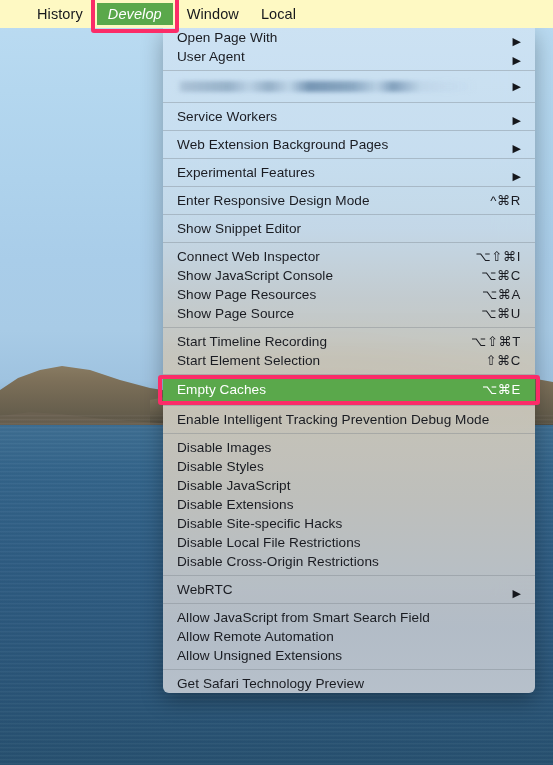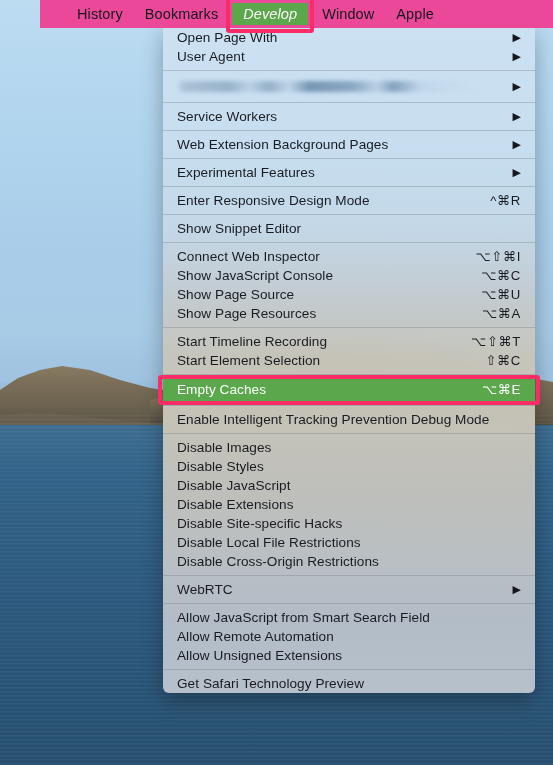--- a/index.html
+++ b/index.html
@@ -34,25 +34,24 @@
     position:absolute; left:0; right:0; top:415px; bottom:0;
     background:repeating-linear-gradient(to bottom,
       rgba(255,255,255,0.045) 0px, rgba(255,255,255,0.045) 1px,
       rgba(0,0,0,0.03) 2px, rgba(0,0,0,0.00) 4px);
     opacity:.9;
   }
 
   
   #menubar{
     position:absolute; top:0; left:0; right:0; height:28px;
-    background:#ec4899;
+    background:#fef9c3;
     display:flex; align-items:center;
     padding-left:26px;
     z-index:30;
-    margin-left:40px;
   }
   .menubar-item{
     font-size:14.5px; color:#16181d; padding:3px 11px;
     line-height:16px; white-space:nowrap;
     letter-spacing:.1px;
   }
   .menubar-item.highlight{
     position:relative; color:#ffffff;
     background:#5aa84b;
     margin:0 3px;
@@ -82,21 +81,21 @@
         rgba(192,196,199,.95) 540px,
         rgba(186,194,203,.95) 600px,
         rgba(190,198,207,.95) 660px,
         rgba(196,203,211,.95) 737px);
     backdrop-filter:blur(18px);
     -webkit-backdrop-filter:blur(18px);
   }
 
   .menu-row{
     position:relative;
-    display:flex; align-items:center;
+    display:flex; align-items:flex-end;
     height:19px;
     padding:0 14px 0 14px;
     font-size:13.6px;
     color:#1a1c22;
     white-space:nowrap;
     line-height:19px;
   }
   .menu-row .label{ flex:0 0 auto; letter-spacing:.05px; }
   .menu-row .spacer{ flex:1 1 auto; }
   .menu-row .shortcut{
@@ -165,24 +164,23 @@
       <path d="M150,70 L180,64 L205,66 L230,74 L258,80 L290,84 L320,86 L360,88 L400,90
                L450,92 L500,93 L553,94 L553,95 L150,95 Z" fill="url(#hg2)" opacity=".85"></path>
       <path d="M0,86 L30,82 L60,84 L95,88 L130,91 L160,93 L200,94 L240,95 L0,95 Z" fill="#6c6353" opacity=".7"></path>
     </svg>
   </div>
   <div id="water-texture"></div>
 </div>
 
 <div id="menubar">
     <div class="menubar-item">History</div>
-    <div class="menubar-item">Bookmarks</div>
     <div class="menubar-item highlight">Develop</div>
     <div class="menubar-item">Window</div>
-    <div class="menubar-item">Apple</div>
+    <div class="menubar-item">Local</div>
   </div>
 
 <div id="menu-panel">
     <div class="menu-row">
       <span class="label">Open Page With</span>
       <span class="spacer"></span>
       <span class="arrow">▶</span>
     </div>
     <div class="menu-row">
       <span class="label">User Agent</span>
@@ -229,28 +227,28 @@
       <span class="label">Connect Web Inspector</span>
       <span class="spacer"></span>
       <span class="shortcut">⌥⇧⌘I</span>
     </div>
     <div class="menu-row">
       <span class="label">Show JavaScript Console</span>
       <span class="spacer"></span>
       <span class="shortcut">⌥⌘C</span>
     </div>
     <div class="menu-row">
+      <span class="label">Show Page Resources</span>
+      <span class="spacer"></span>
+      <span class="shortcut">⌥⌘A</span>
+    </div>
+    <div class="menu-row">
       <span class="label">Show Page Source</span>
       <span class="spacer"></span>
       <span class="shortcut">⌥⌘U</span>
-    </div>
-    <div class="menu-row">
-      <span class="label">Show Page Resources</span>
-      <span class="spacer"></span>
-      <span class="shortcut">⌥⌘A</span>
     </div>
     <div class="menu-sep"></div>
     <div class="menu-row">
       <span class="label">Start Timeline Recording</span>
       <span class="spacer"></span>
       <span class="shortcut">⌥⇧⌘T</span>
     </div>
     <div class="menu-row">
       <span class="label">Start Element Selection</span>
       <span class="spacer"></span>

